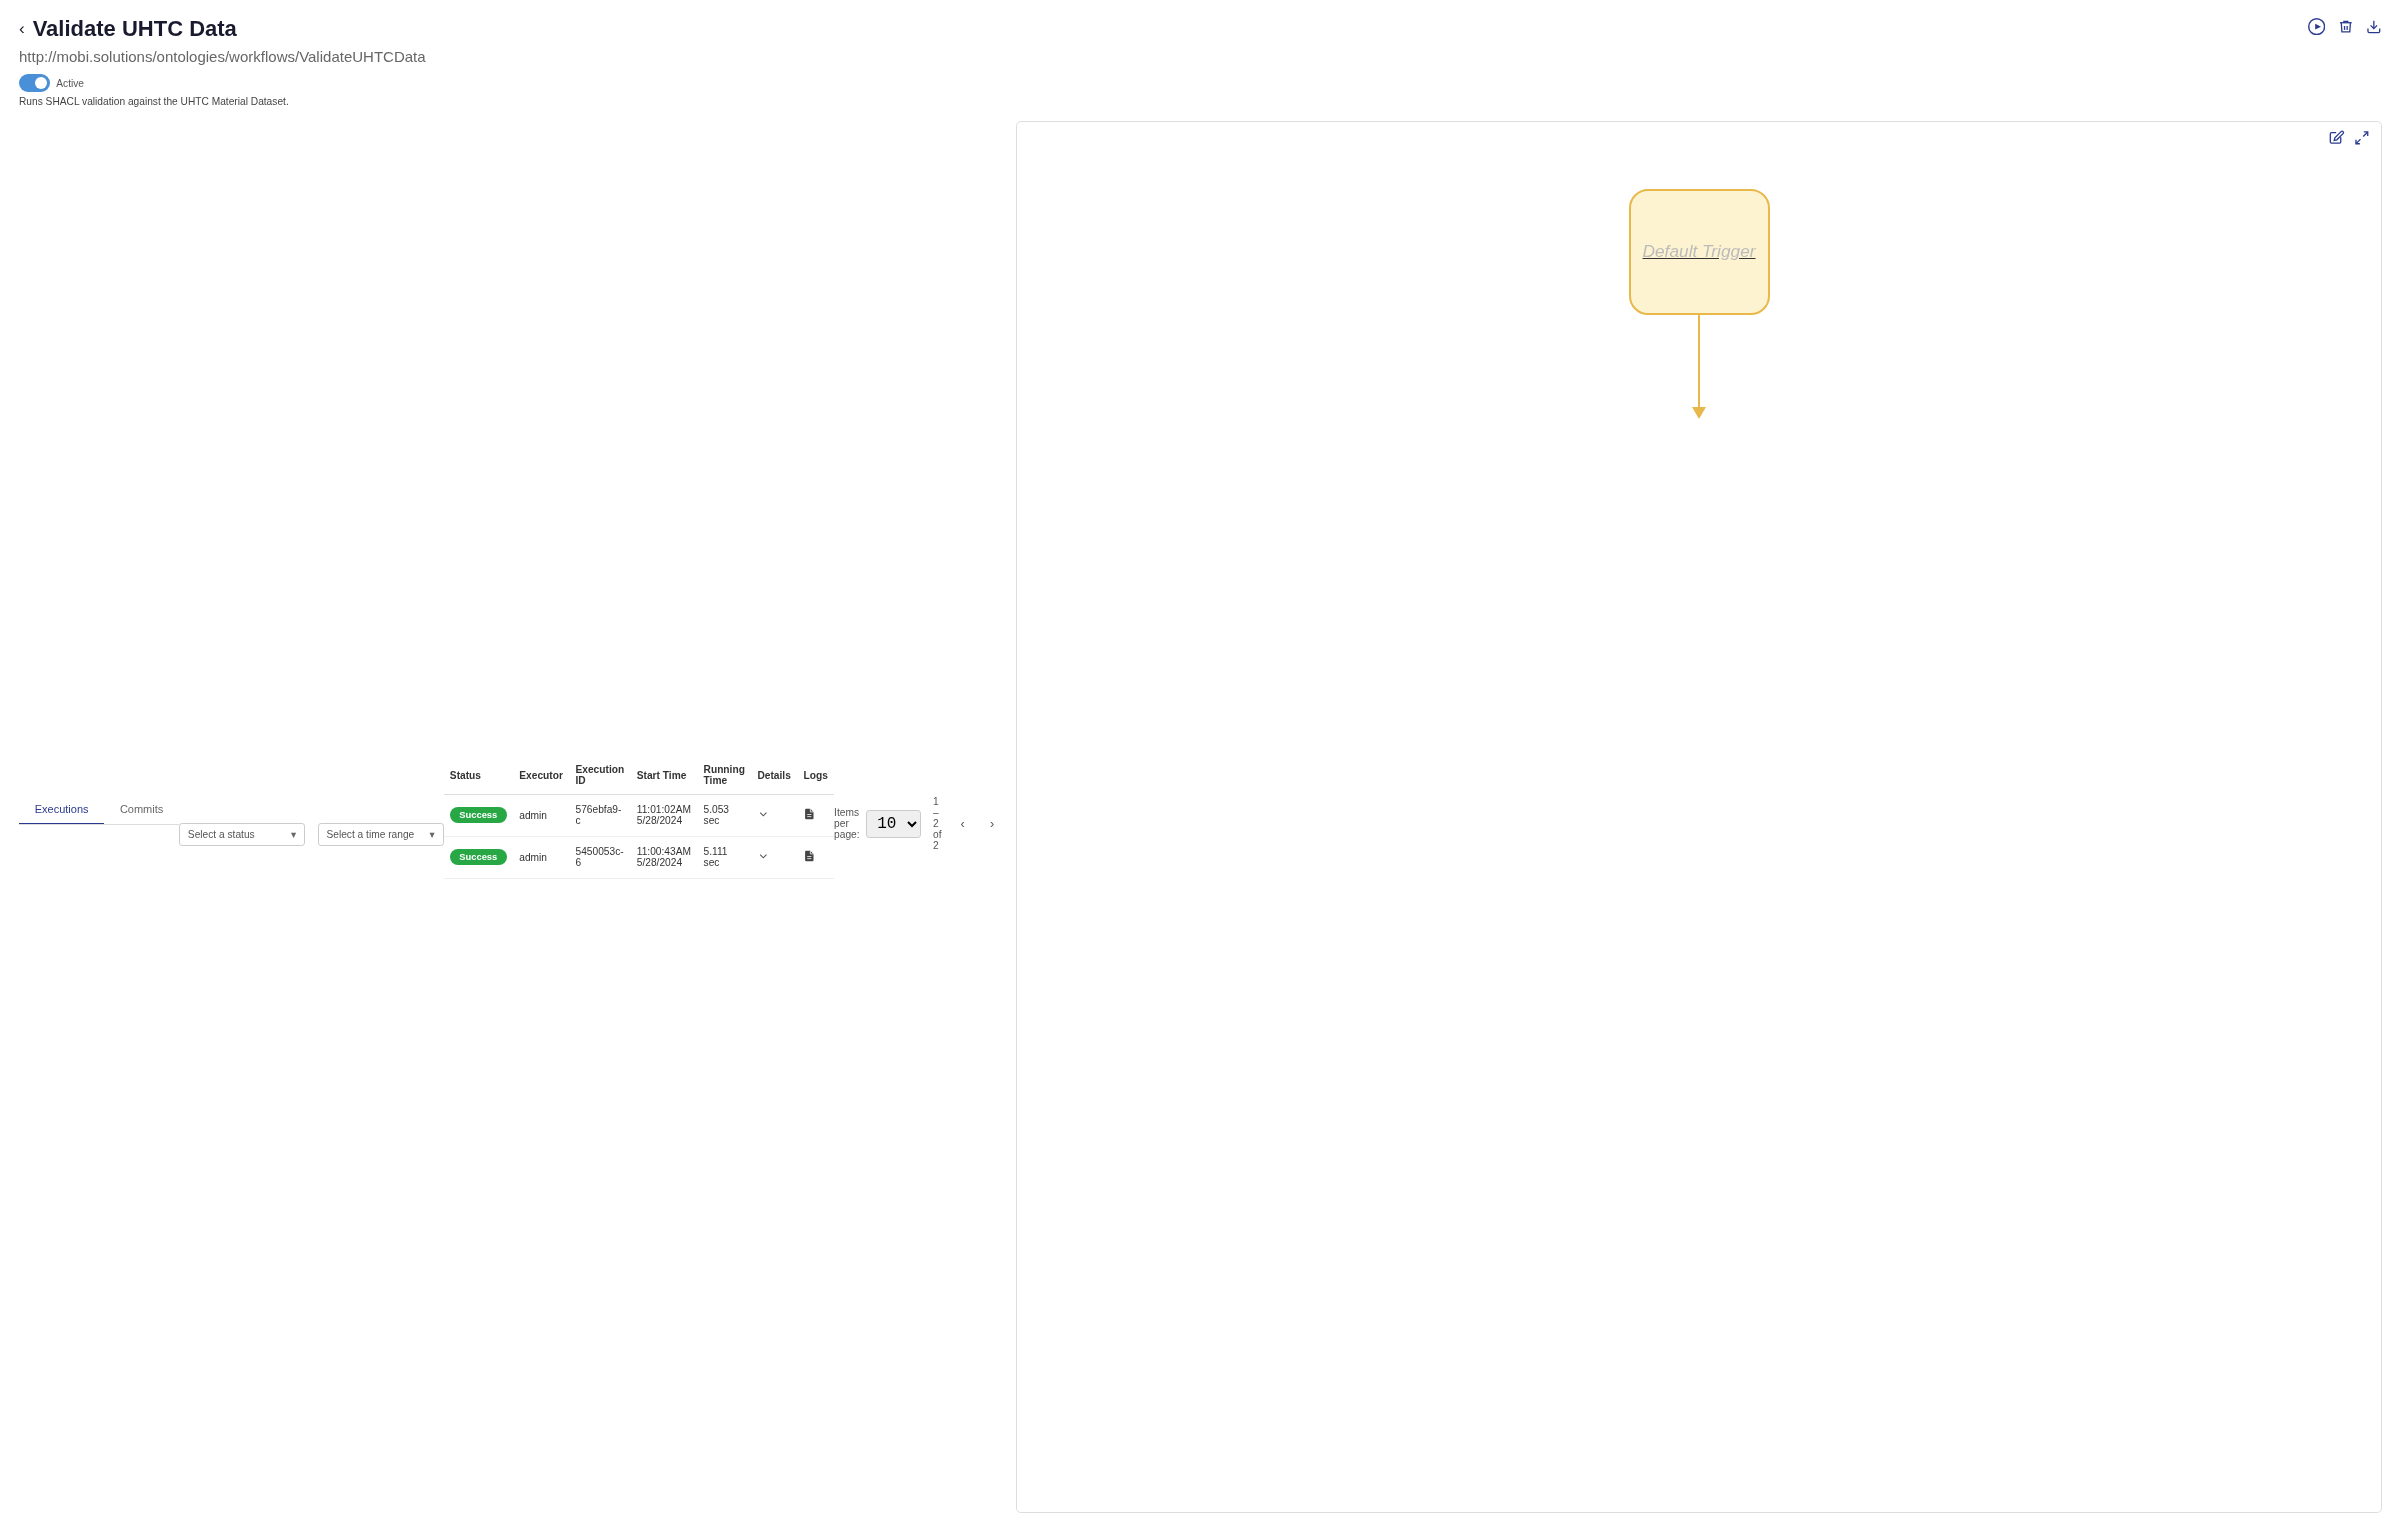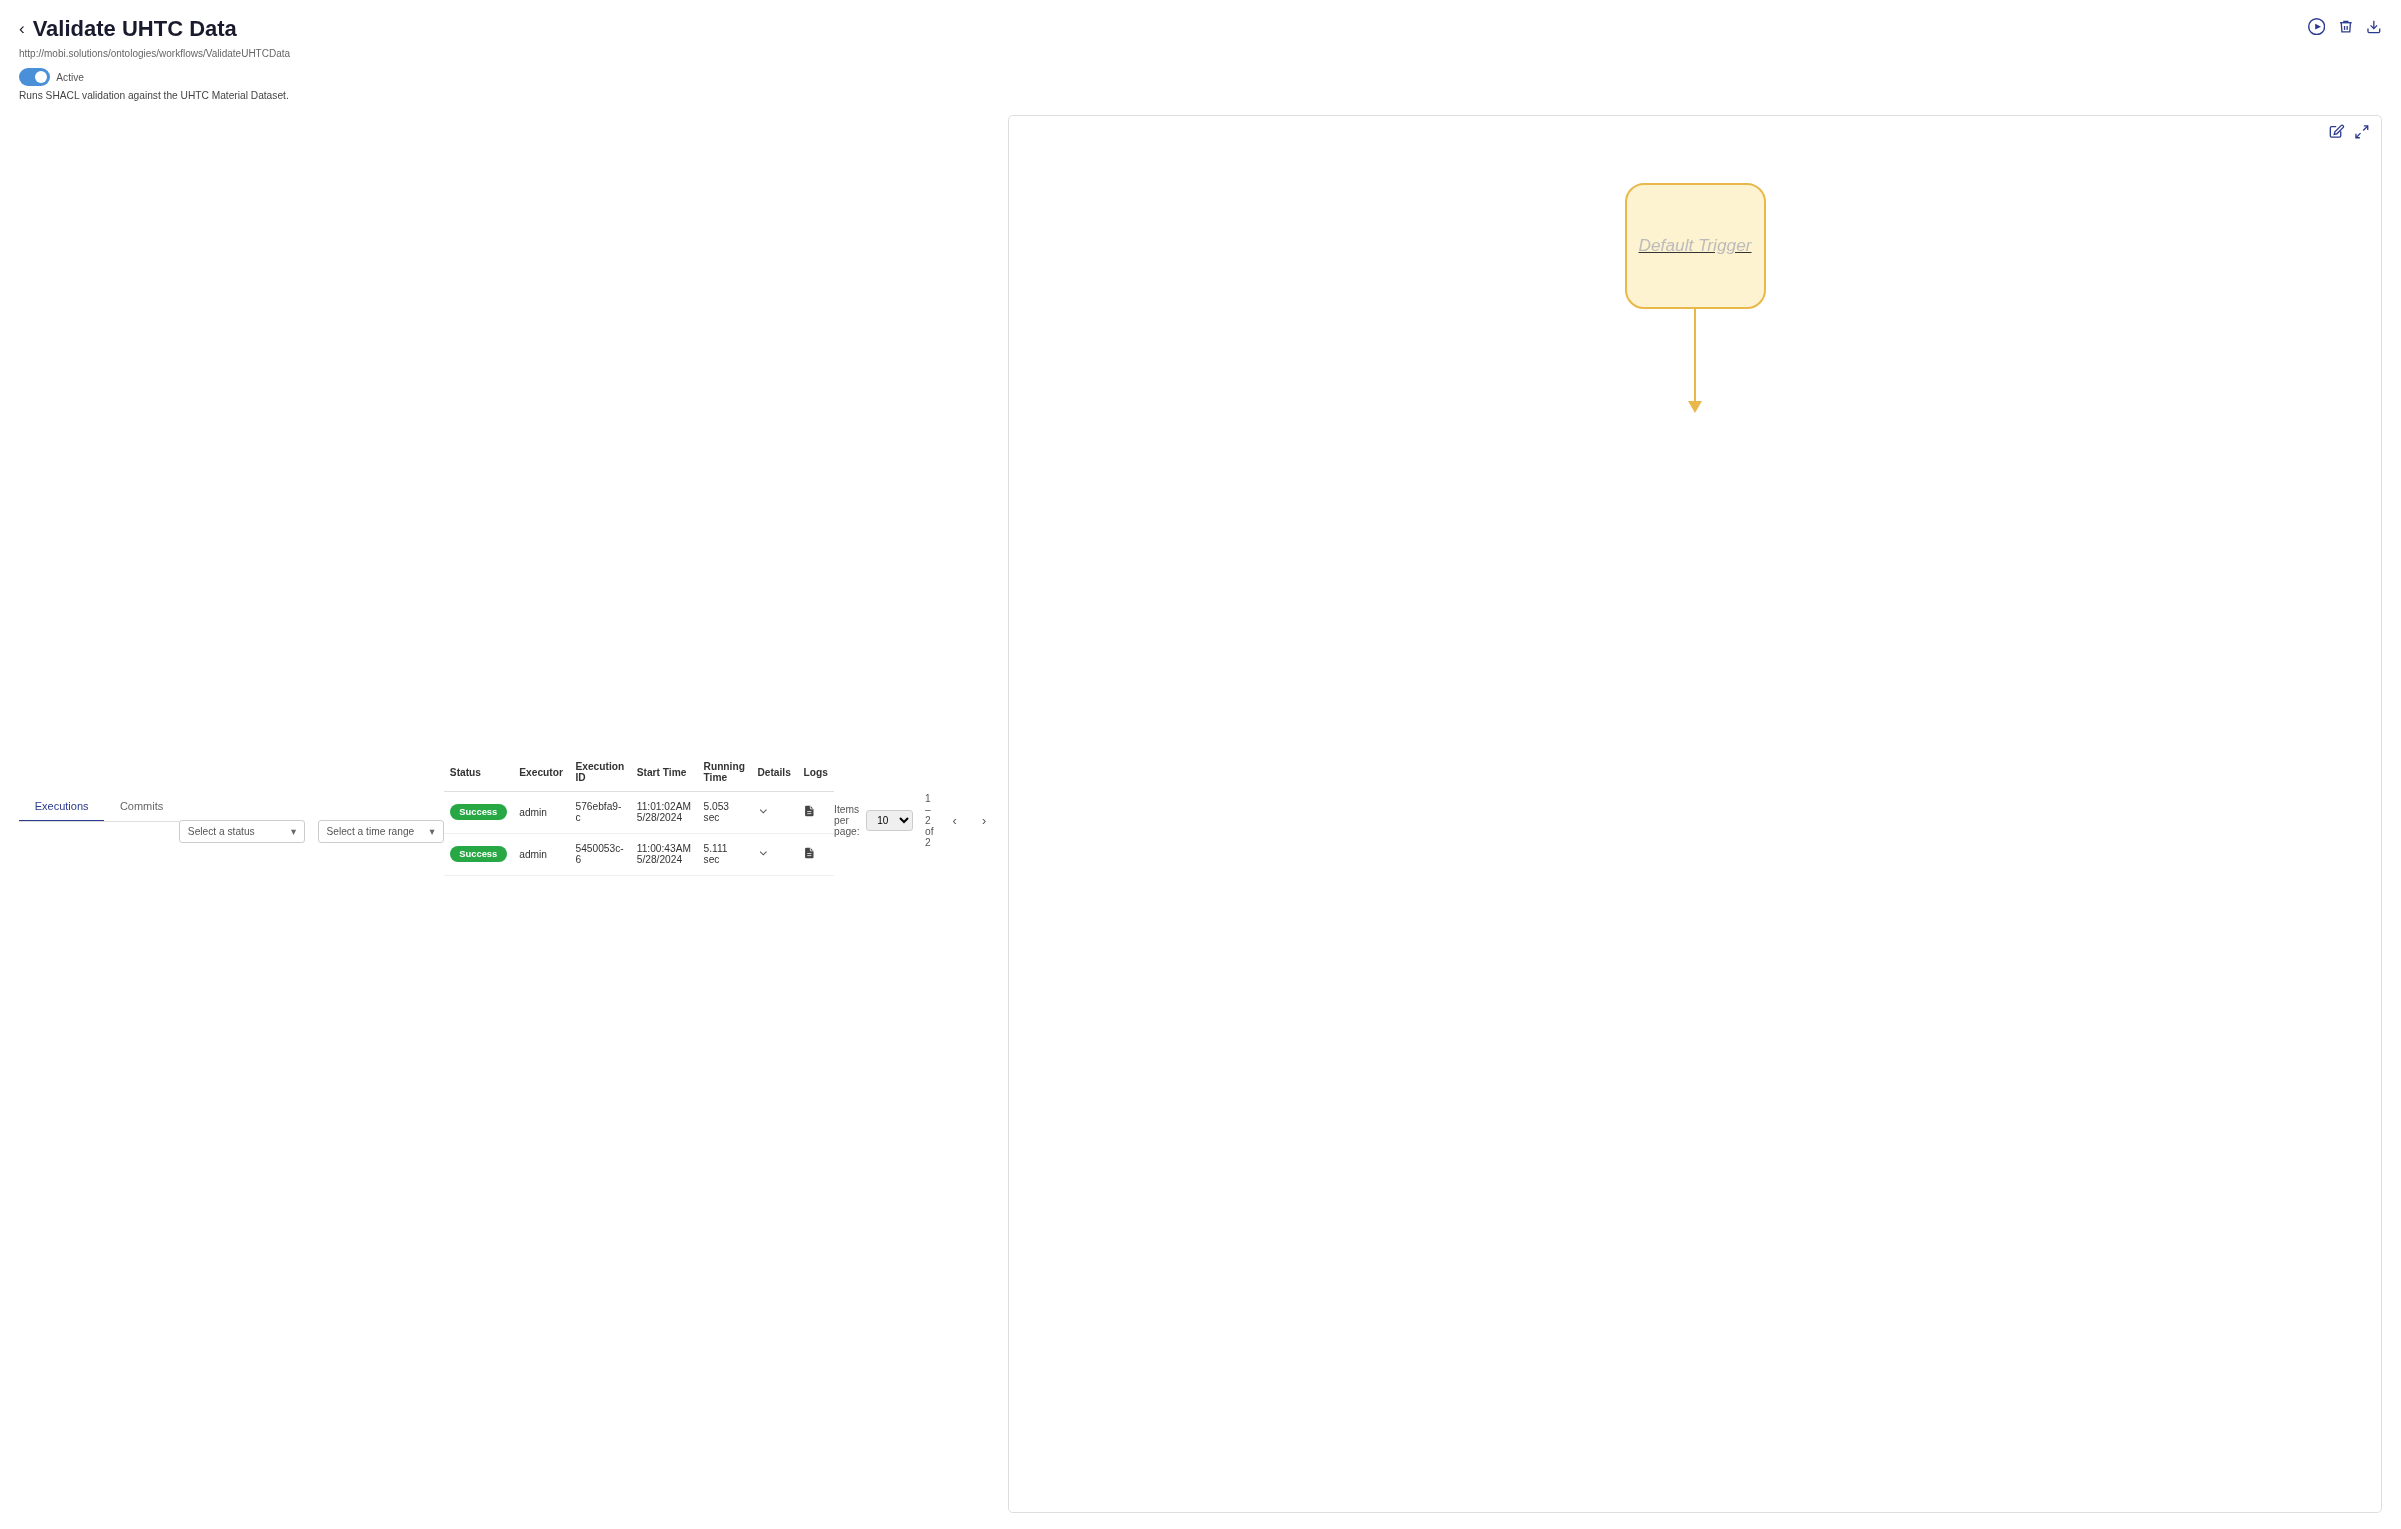--- a/index.html
+++ b/index.html
@@ -8,21 +8,21 @@
     .app-container { display: flex; flex-direction: column; height: 100vh; padding: 15.7px 19px; }
 
     
     .header { display: flex; align-items: center; justify-content: space-between; margin-bottom: 6.3px; }
     .header-left { display: flex; align-items: center; gap: 7.9px; }
     .back-arrow { font-size: 17.3px; color: #1a1a2e; cursor: pointer; text-decoration: none; }
     .page-title { font-size: 22px; font-weight: bold; color: #1a1a2e; }
     .header-actions { display: flex; gap: 12.6px; align-items: center; }
     .header-action-btn { background: none; border: none; cursor: pointer; color: #2a3a8f; font-size: 15.7px; }
 
-    .url-text { font-size: 10px; color: #666; margin-bottom: 9.4px; }
+    .url-text { font-size: 15px; color: #666; margin-bottom: 9.4px; }
 
     
     .toggle-row { display: flex; align-items: center; gap: 6.3px; margin-bottom: 4.7px; }
     .toggle { position: relative; width: 31px; height: 17.3px; }
     .toggle input { opacity: 0; width: 0; height: 0; }
     .toggle-slider { position: absolute; top: 0; left: 0; right: 0; bottom: 0; background: #4a90d9; border-radius: 17.3px; cursor: pointer; }
     .toggle-slider:before { content: ''; position: absolute; height: 12.6px; width: 12.6px; left: 15.7px; bottom: 2.4px; background: white; border-radius: 50%; }
     .toggle-label { font-size: 10.2px; color: #555; }
     .description { font-size: 10.2px; color: #444; margin-bottom: 14px; }
 
@@ -49,21 +49,21 @@
     th { text-align: left; padding: 7.9px 6.3px; font-size: 10.2px; font-weight: 600; color: #333; }
     td { padding: 9.4px 6.3px; font-size: 10.2px; color: #333; border-bottom: 0.8px solid #eee; vertical-align: middle; }
 
     .badge-success { background: #28a745; color: #fff; border-radius: 9.4px; padding: 2.4px 9.4px; font-size: 9.4px; font-weight: 600; }
 
     .icon-btn { background: none; border: none; cursor: pointer; font-size: 14px; color: #444; }
 
     
     .pagination { display: flex; align-items: center; justify-content: flex-end; gap: 12.6px; margin-top: 12.6px; padding: 7.9px 0; font-size: 10.2px; color: #555; }
     .items-per-page { display: flex; align-items: center; gap: 6.3px; }
-    .per-page-select { border: 0.8px solid #ccc; border-radius: 3.1px; padding: 3.1px 6.3px; font-size: 10px; cursor: pointer; }
+    .per-page-select { border: 0.8px solid #ccc; border-radius: 3.1px; padding: 3.1px 6.3px; font-size: 16px; cursor: pointer; font-family: Liberation Mono, monospace; }
     .page-info { font-size: 10.2px; }
     .page-nav-btn { background: none; border: none; cursor: pointer; font-size: 12.6px; color: #555; padding: 3.1px 6.3px; }
     .page-nav-btn:disabled { color: #ccc; }
 
     
     .right-panel { flex: 1; border: 0.8px solid #ddd; border-radius: 4.7px; margin-left: 15.7px; position: relative; min-height: 550px; background: #fff; display: flex; flex-direction: column; text-decoration: underline; }
     .diagram-toolbar { display: flex; justify-content: flex-end; padding: 7.9px 11px; gap: 9.4px; }
     .diagram-toolbar-btn { background: none; border: none; cursor: pointer; color: #2a3a8f; font-size: 15.7px; }
     .diagram-canvas { flex: 1; display: flex; align-items: flex-start; justify-content: center; padding-top: 31px; position: relative; }
 

